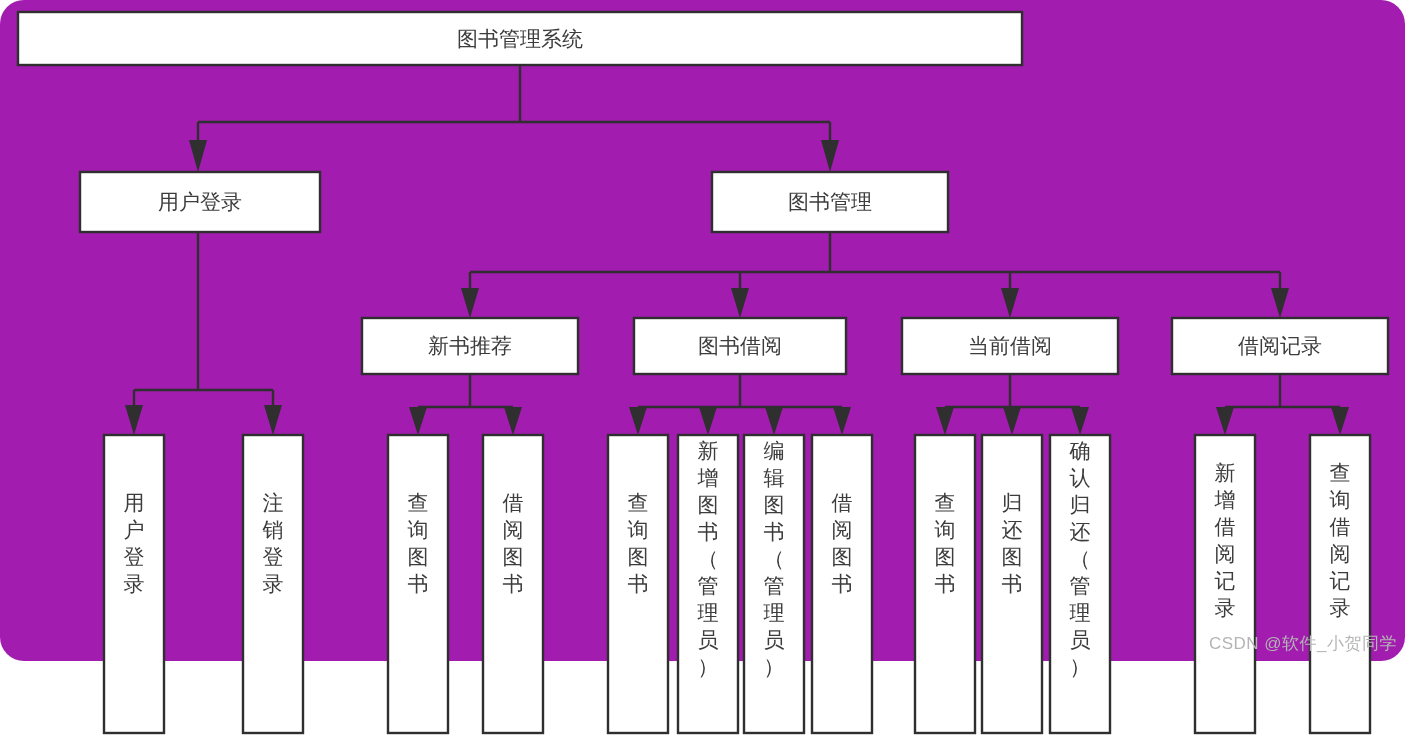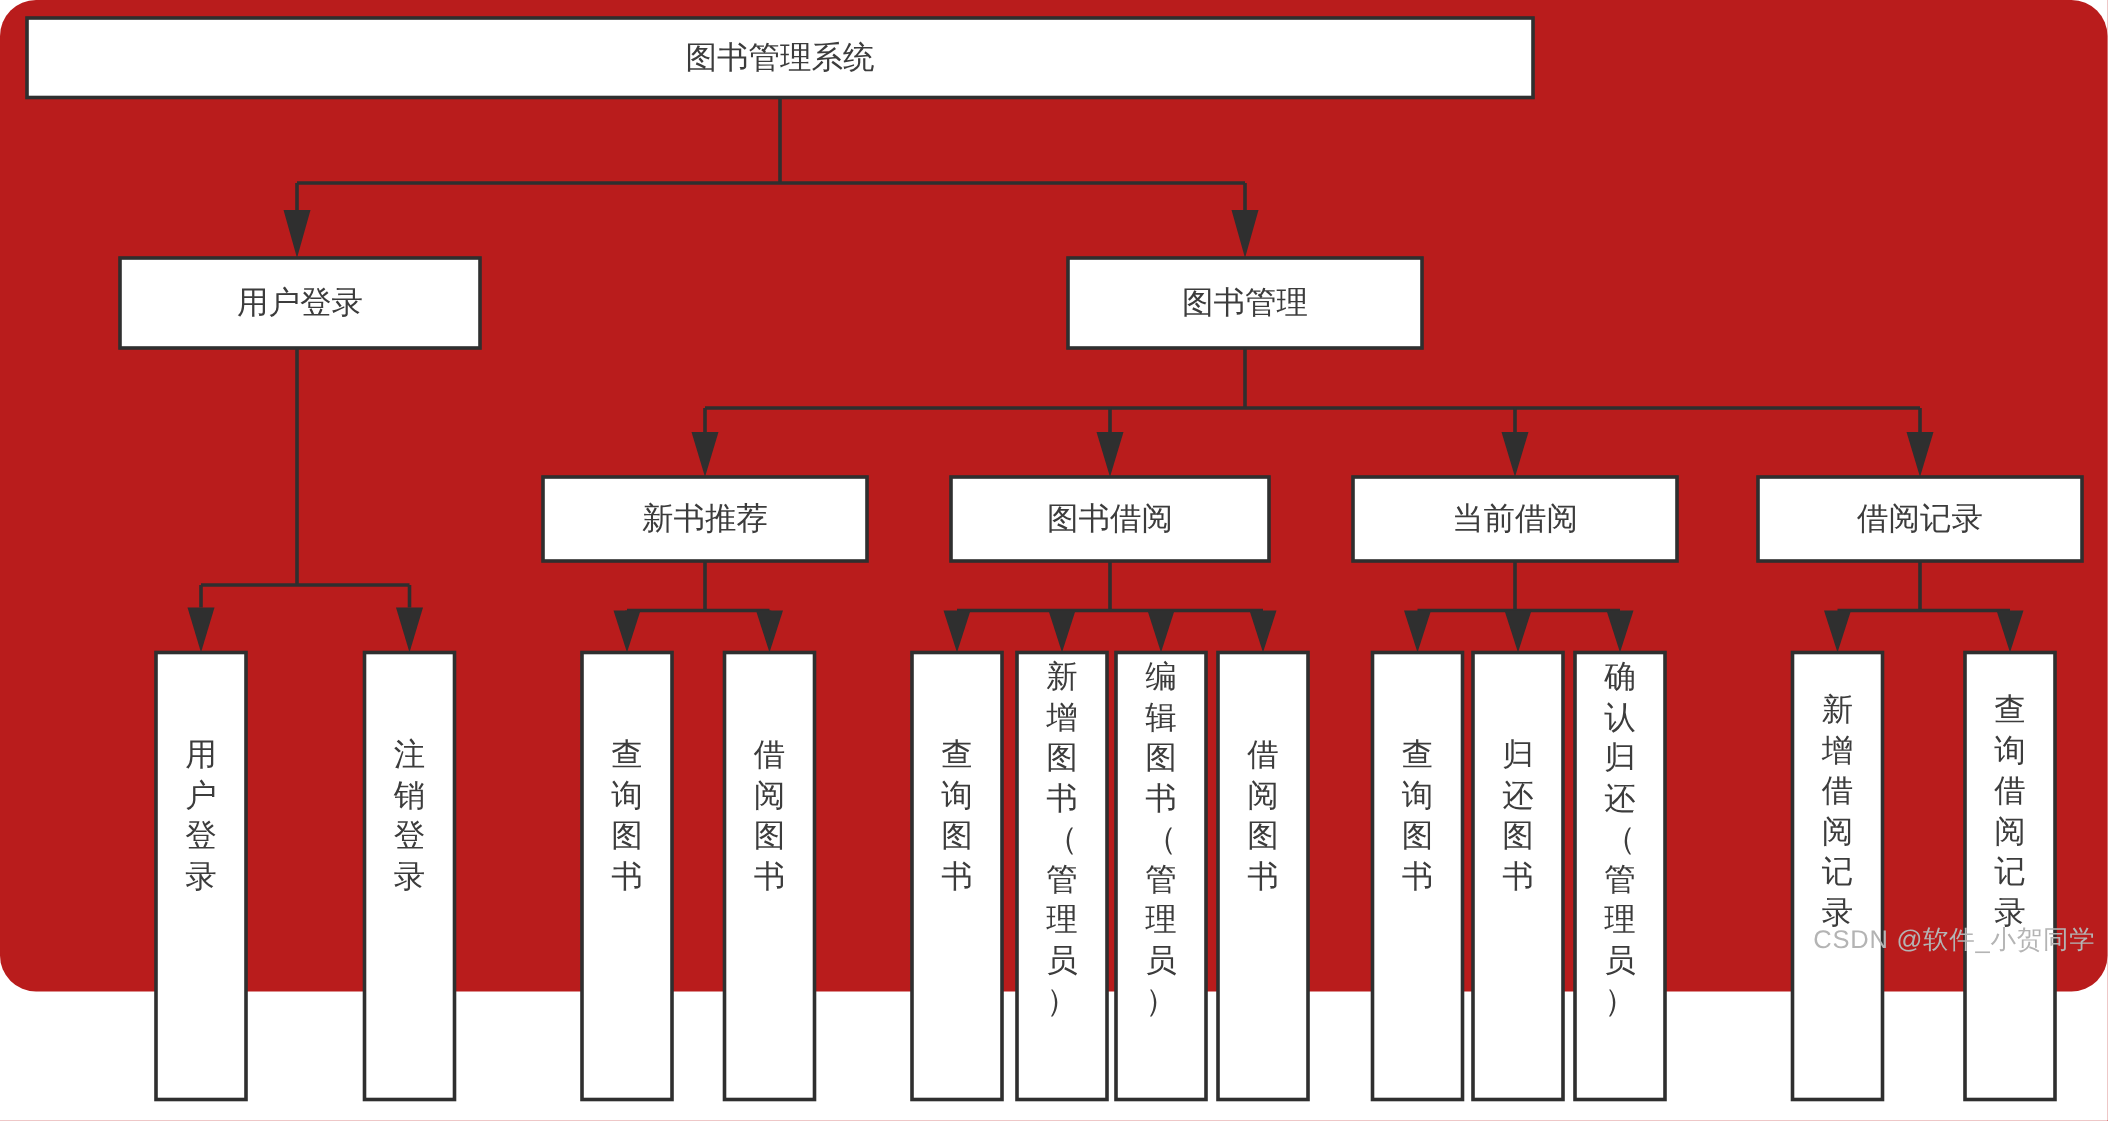--- a/index.html
+++ b/index.html
@@ -10,21 +10,21 @@
   body {
     width: 1405px;
     height: 747px;
     font-family: "Liberation Sans", "DejaVu Sans", sans-serif;
     overflow: hidden;
   }
   #diagram-root {
     position: relative;
     width: 1405px;
     height: 661px;
-    background: #b91c1c;
+    background: #a21caf;
     border-radius: 24px;
   }
   svg#flowchart {
     position: absolute;
     top: 0;
     left: 0;
     width: 1405px;
     height: 747px;
   }
   .node-box {
@@ -51,21 +51,21 @@
   }
   .node-label-vert {
     fill: #3c3c3c;
     font-family: "Liberation Sans", "DejaVu Sans", sans-serif;
     font-size: 21px;
     text-anchor: middle;
   }
   .watermark {
     position: absolute;
     right: 8px;
-    bottom: 23px;
+    bottom: 6px;
     font-family: "Liberation Sans", "DejaVu Sans", sans-serif;
     font-size: 17px;
     color: #b4b4b4;
     letter-spacing: 0.5px;
     white-space: nowrap;
     pointer-events: none;
   }
 </style>
 </head>
 <body>

